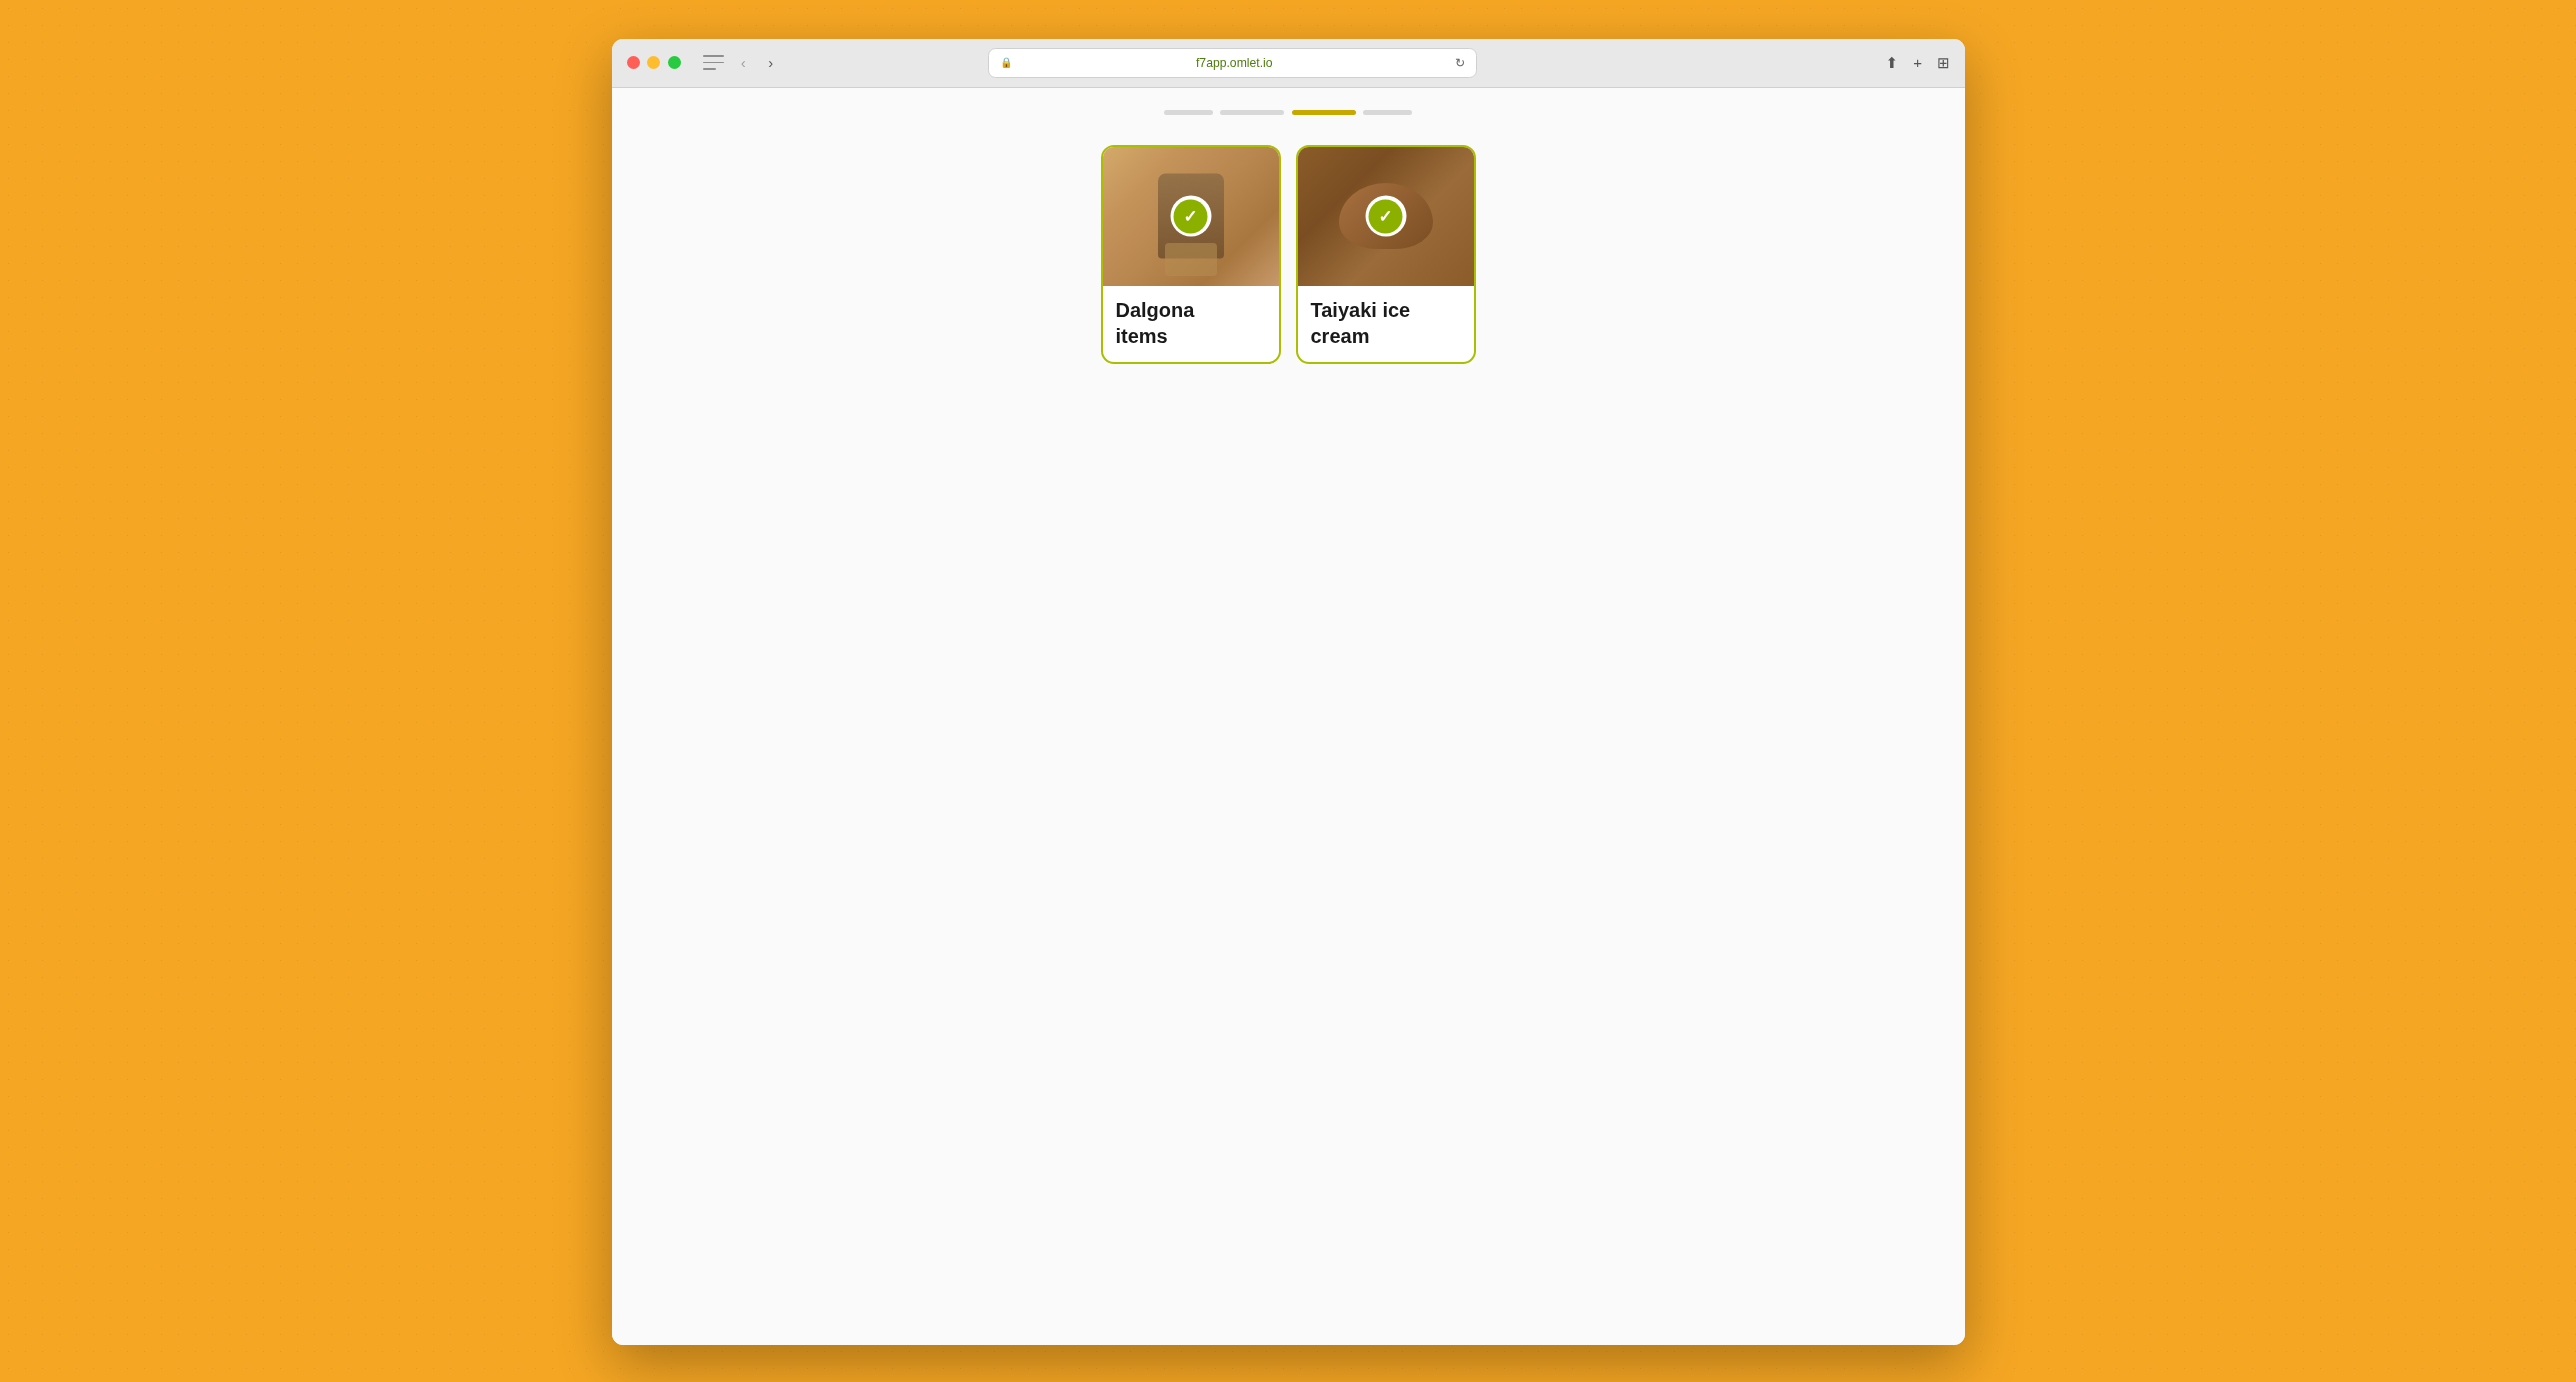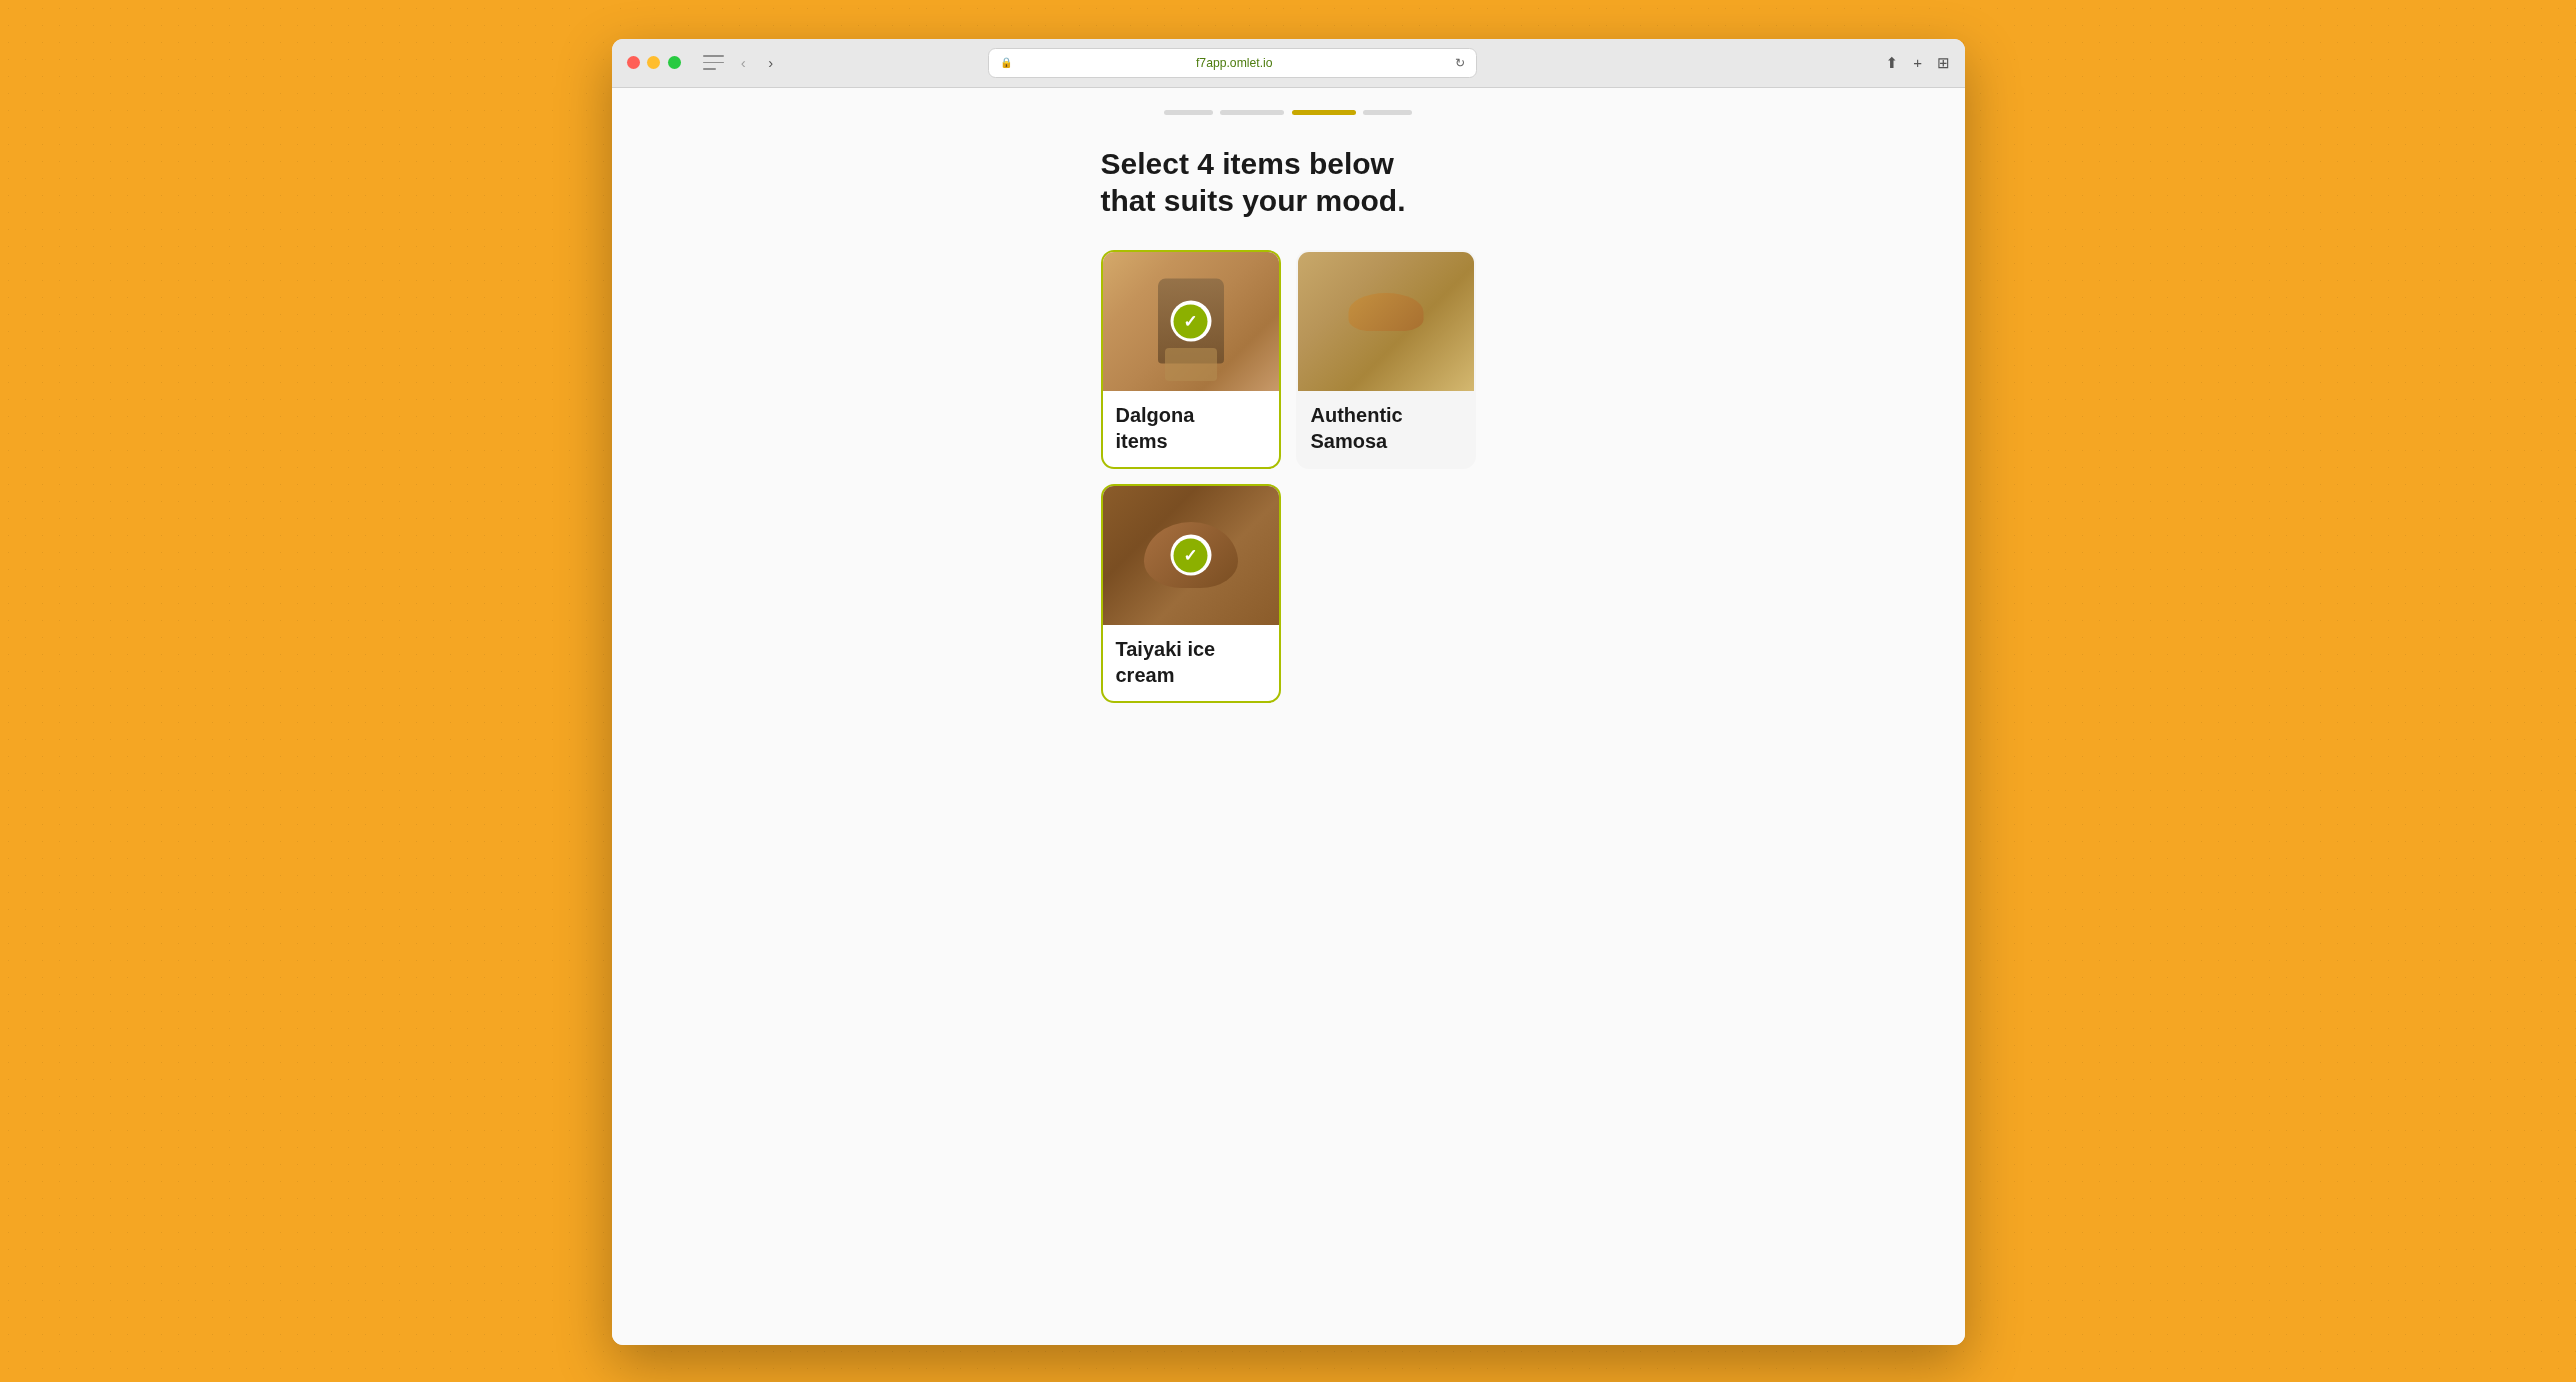--- a/index.html
+++ b/index.html
@@ -371,49 +371,36 @@
   <div class="page-content">
     <div class="app-container">
 
       <div class="progress-bar-row">
         <div class="progress-dot"></div>
         <div class="progress-dot"></div>
         <div class="progress-dot active"></div>
         <div class="progress-dot"></div>
       </div>
 
-      <h1 class="page-heading">
-        <span>Select 4 items below</span><br>
-        <span>that suits your mood.</span>
-      </h1>
 
       <div class="food-grid">
 
         <div class="food-card selected">
           <div class="food-card-image-wrapper">
             <div class="food-img-dalgona"></div>
             <div class="check-overlay">
               <div class="check-inner">✓</div>
             </div>
           </div>
           <div class="food-card-label">
             <span>Dalgona</span><br>
             <span>items</span>
           </div>
         </div>
 
-        <div class="food-card">
-          <div class="food-card-image-wrapper">
-            <div class="food-img-samosa"></div>
-          </div>
-          <div class="food-card-label">
-            <span>Authentic</span><br>
-            <span>Samosa</span>
-          </div>
-        </div>
 
 
         <div class="food-card selected">
           <div class="food-card-image-wrapper">
             <div class="food-img-taiyaki"></div>
             <div class="check-overlay">
               <div class="check-inner">✓</div>
             </div>
           </div>
           <div class="food-card-label">

